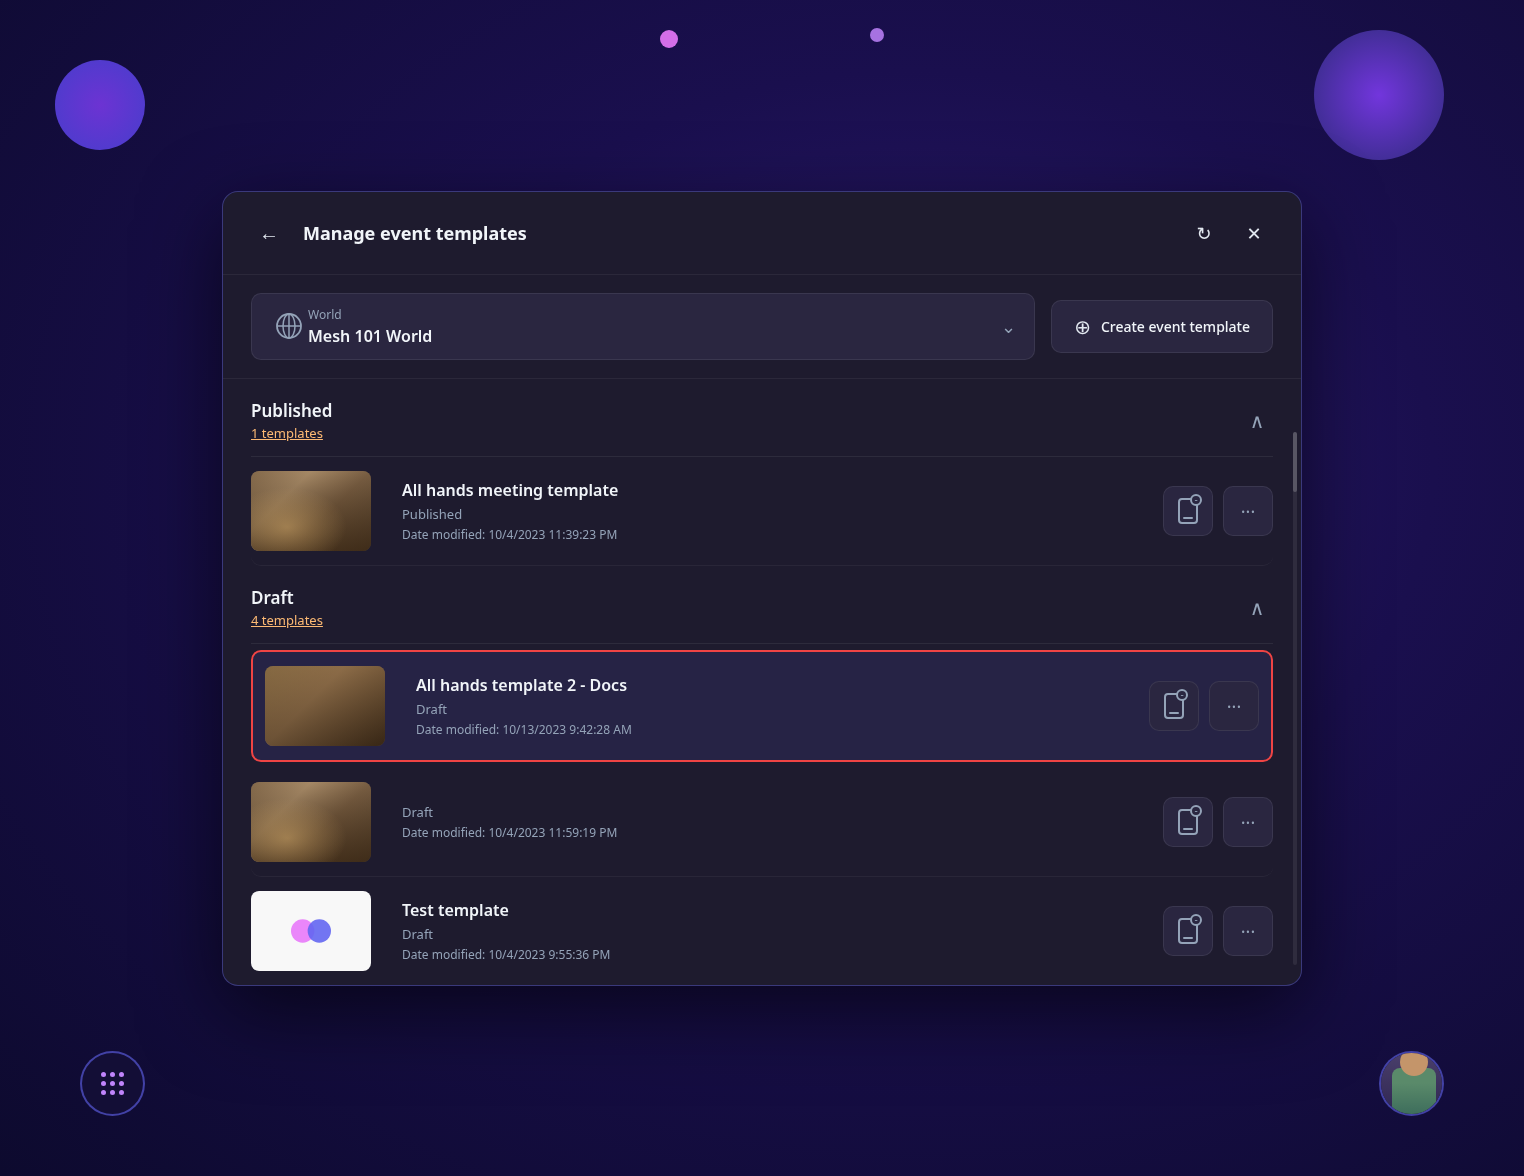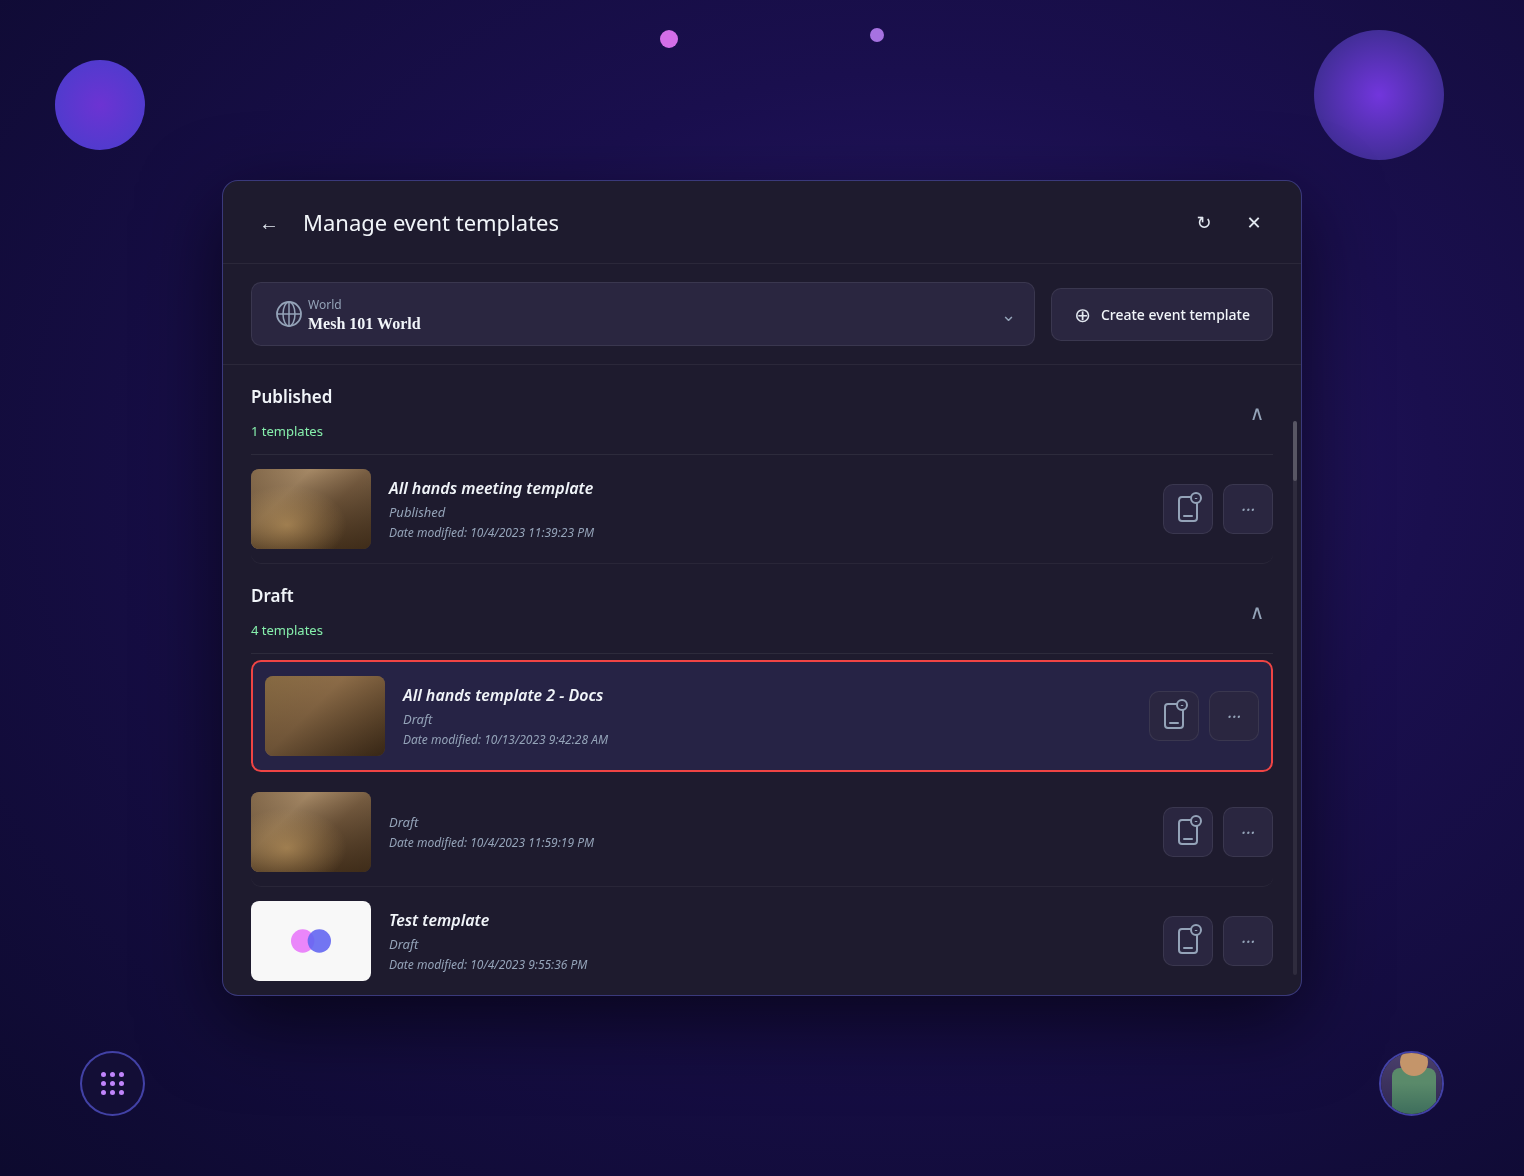--- a/index.html
+++ b/index.html
@@ -109,22 +109,22 @@
       height: 36px;
       display: flex;
       align-items: center;
       justify-content: center;
       cursor: pointer;
       color: #e2e8f0;
       font-size: 20px;
     }
 
     .dialog-title {
-      font-size: 22px;
-      font-weight: 400;
+      font-size: 18px;
+      font-weight: 700;
       color: #f1f5f9;
       text-align: center;
     }
 
     .dialog-header-right {
       display: flex;
       align-items: center;
       gap: 12px;
     }
 
@@ -177,21 +177,20 @@
     .world-label {
       font-size: 12px;
       color: #94a3b8;
       margin-bottom: 2px;
     }
 
     .world-name {
       font-size: 16px;
       font-weight: 600;
       color: #f1f5f9;
-      font-family: Liberation Serif, serif;
     }
 
     .chevron-down {
       color: #94a3b8;
       font-size: 18px;
     }
 
     .create-btn {
       display: flex;
       align-items: center;
@@ -246,22 +245,23 @@
     .section-info {}
 
     .section-title {
       font-size: 17px;
       font-weight: 600;
       color: #f1f5f9;
     }
 
     .section-count {
       font-size: 13px;
-      color: #86efac;
-      margin-top: 14px;
+      color: #fdba74;
+      margin-top: 2px;
+      text-decoration: underline;
     }
 
     .collapse-btn {
       width: 32px;
       height: 32px;
       display: flex;
       align-items: center;
       justify-content: center;
       cursor: pointer;
       color: #94a3b8;
@@ -272,27 +272,26 @@
     .divider {
       height: 1px;
       background: rgba(255,255,255,0.07);
       margin: 0;
     }
 
     
     .template-item {
       display: flex;
       align-items: center;
-      gap: 18px;
+      gap: 31px;
       padding: 14px 0;
       border-bottom: 1px solid rgba(255,255,255,0.05);
       border-radius: 10px;
       cursor: pointer;
       position: relative;
-      font-style: italic;
     }
 
     .template-item.selected {
       background: rgba(99, 102, 241, 0.12);
       border: 2px solid #ef4444;
       border-radius: 10px;
       padding: 14px 12px;
       margin: 6px 0;
     }
 

